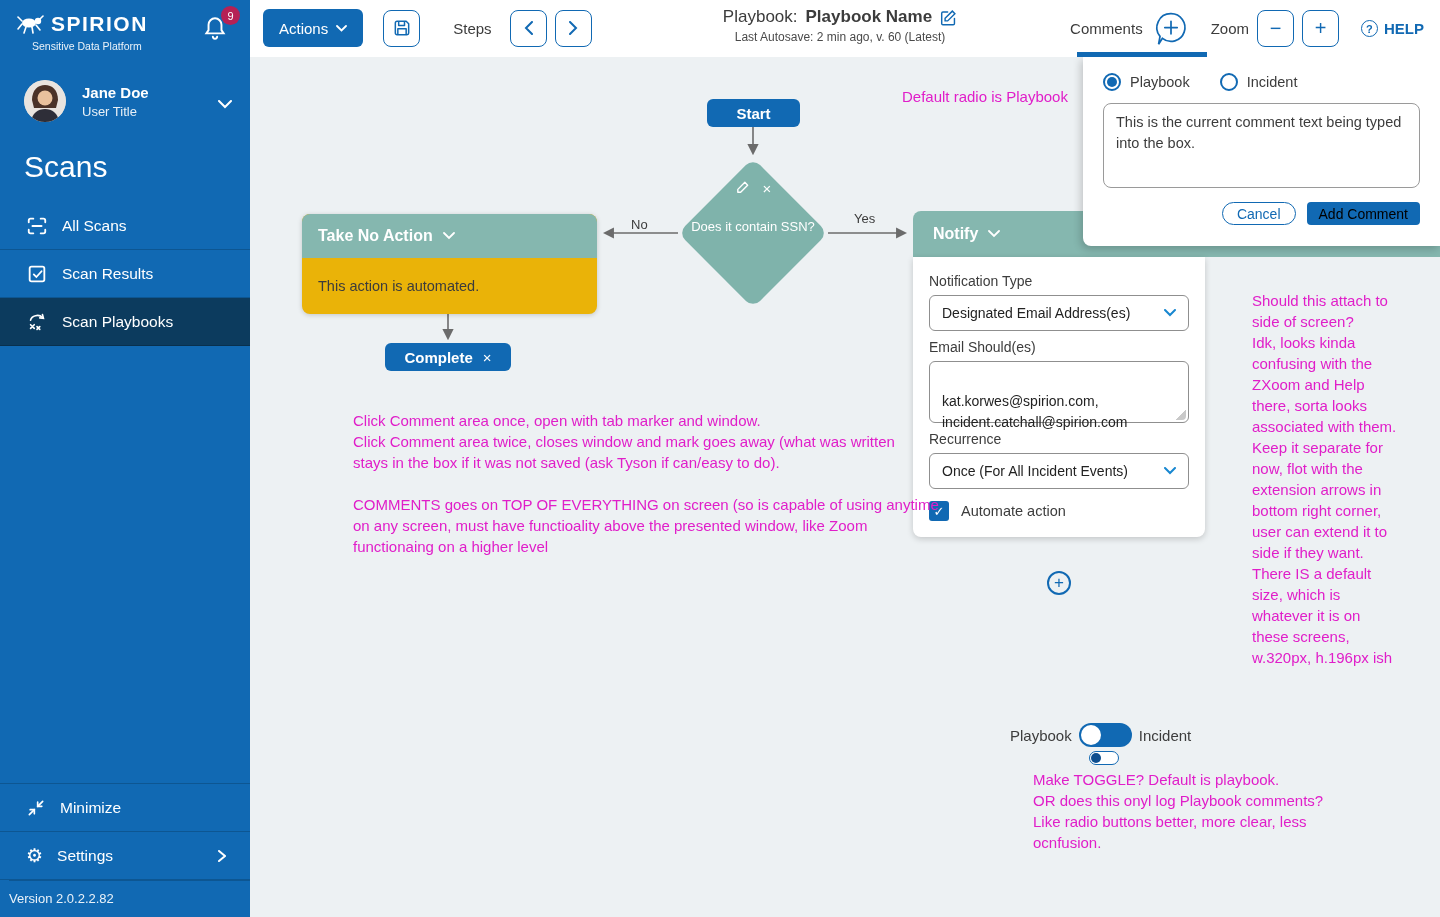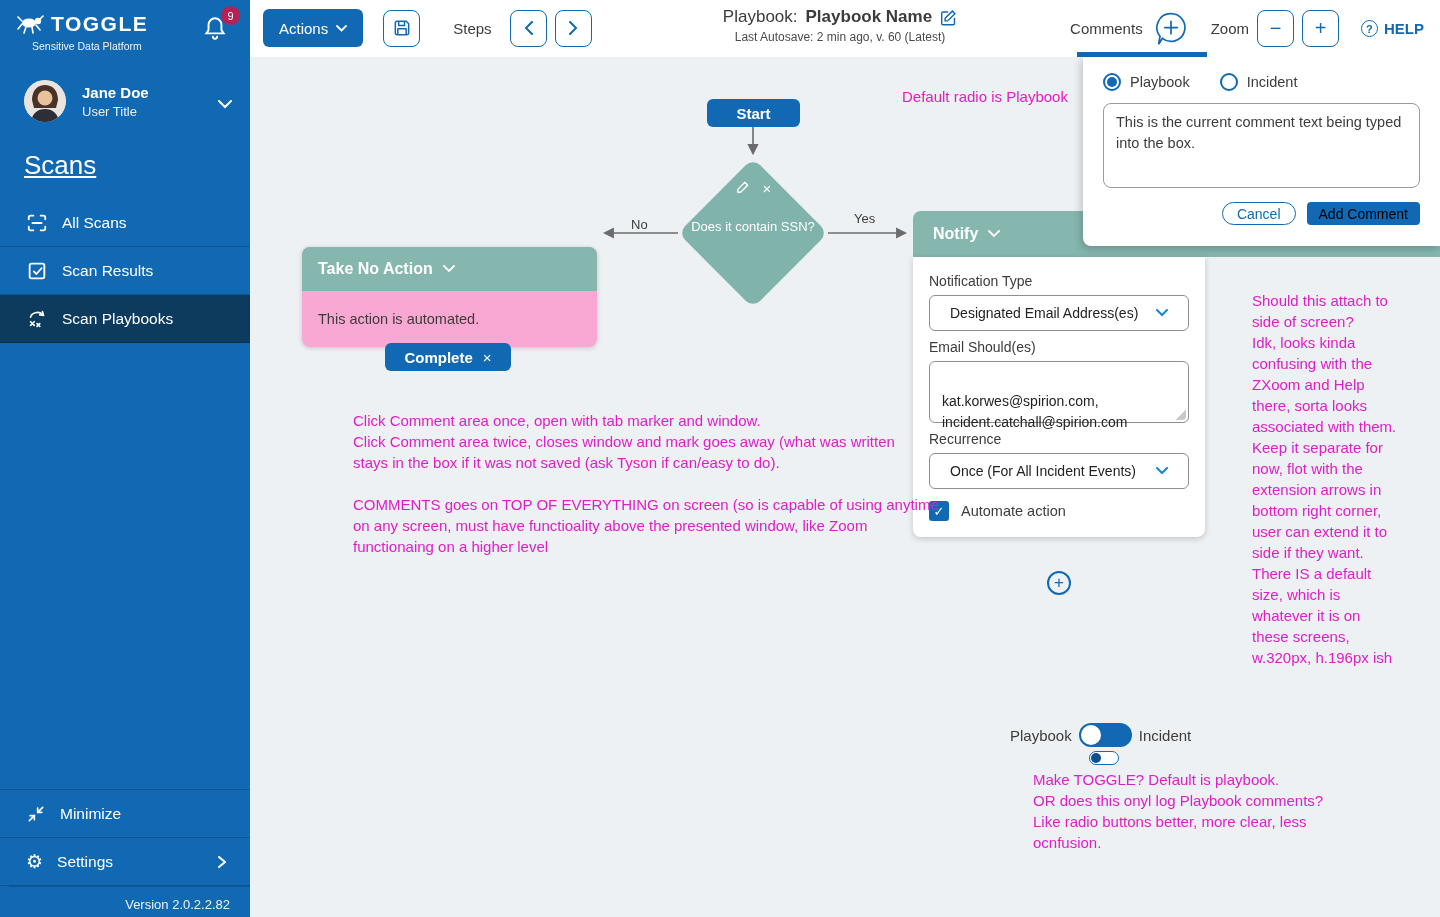--- a/index.html
+++ b/index.html
@@ -12,27 +12,27 @@
   .logo-row { display:flex; align-items:flex-end; gap:5px; }
   .logo-text { font-size:21px; font-weight:bold; letter-spacing:1.5px; }
   .logo-tag { font-size:10.5px; margin:4px 0 0 16px; color:#eaf2f9; }
   .bell-wrap { position:absolute; right:18px; top:14px; width:30px; height:30px; cursor:pointer; }
   .badge { position:absolute; right:-8px; top:-8px; min-width:19px; height:19px; border-radius:10px; background:#b52155; color:#fff; font-size:11px; display:flex; align-items:center; justify-content:center; padding:0 4px; }
   .user-row { display:flex; align-items:center; gap:16px; padding:18px 16px 14px 24px; position:relative; cursor:pointer; }
   .avatar { width:42px; height:42px; border-radius:50%; overflow:hidden; background:#cfd8dc; flex:0 0 auto; }
   .user-name { font-size:15px; font-weight:bold; }
   .user-title { font-size:13px; margin-top:3px; color:#e8f0f7; }
   .user-chevron { position:absolute; right:18px; top:38px; }
-  .section-title { font-size:26px; padding:14px 0 18px 24px; font-weight:400;text-decoration:underline; }
+  .section-title { font-size:30px; padding:14px 0 18px 24px; font-weight:400; }
   .back-row { display:flex; align-items:center; gap:8px; padding:10px 16px 12px 16px; font-size:13px; font-weight:bold; letter-spacing:.5px; cursor:pointer; border-bottom:1px solid rgba(0,0,0,.18); }
   .nav-item { display:flex; align-items:center; gap:14px; height:48px; padding:0 24px 0 26px; font-size:15.5px; cursor:pointer; border-bottom:1px solid rgba(0,0,0,.18); }
   .nav-item.active { background:#0c3b5e; }
   .sb-spacer { flex:1; }
   .nav-item .right-chev { margin-left:auto; }
-  .version { text-align:right; font-size:13px; padding:10px 20px 0 0; color:#eaf2f9; border-top:1px solid rgba(0,0,0,.18); height:31px;margin-left:9px; }
+  .version { text-align:left; font-size:13px; padding:10px 20px 0 0; color:#eaf2f9; border-top:1px solid rgba(0,0,0,.18); height:37px;margin-left:9px; }
 
   
   .toolbar { position:absolute; left:250px; top:0; right:0; height:57px; background:#fff; z-index:40; }
   .tb-left { position:absolute; left:13px; top:9px; display:flex; align-items:center; }
   .btn-primary { background:#1169b3; color:#fff; border:none; border-radius:6px; height:38px; padding:16px 16px; font-size:15px; display:flex; align-items:center; gap:8px; cursor:pointer; font-family:inherit; }
   .btn-icon { background:#fff; border:1.5px solid #1169b3; border-radius:8px; width:37px; height:37px; display:flex; align-items:center; justify-content:center; cursor:pointer; }
   .save-btn { margin-left:20px; }
   .steps-label { font-size:15px; color:#3c3c3c; margin:0 10px 0 33px; }
   .step-btn { margin-left:8px; }
   .tb-center { position:absolute; left:0; right:10px; top:7px; text-align:center; pointer-events:none; }
@@ -56,30 +56,30 @@
   .complete-node { left:135px; top:286px; width:126px; height:28px; }
   .close-x { font-size:15px; font-weight:normal; cursor:pointer; }
 
   .diamond-wrap { position:absolute; left:428px; top:101px; width:150px; height:150px; z-index:3; }
   .diamond { position:absolute; left:22px; top:22px; width:106px; height:106px; background:#7fb3ab; border-radius:10px; transform:rotate(45deg); }
   .diamond-icons { position:absolute; left:0; top:22px; width:150px; display:flex; justify-content:center; gap:13px; color:#fff; }
   .diamond-label { position:absolute; left:10px; top:60px; width:130px; text-align:center; color:#fff; font-size:13px; line-height:17px; }
 
   .edge-label { position:absolute; font-size:13px; color:#3c3c3c; z-index:2; }
 
-  .card { position:absolute; background:#f9a8d4; border-radius:8px; box-shadow:0 1px 5px rgba(0,0,0,.18); z-index:3;margin-top:33px; }
+  .card { position:absolute; background:#eab308; border-radius:8px; box-shadow:0 1px 5px rgba(0,0,0,.18); z-index:3; }
   .card-header { background:#85b7af; color:#fff; font-weight:bold; font-size:16px; display:flex; align-items:center; gap:10px; border-radius:8px 8px 0 0; cursor:pointer; }
   .tna-card { left:52px; top:157px; width:295px; }
   .tna-card .card-header { height:44px; padding:0 16px; }
   .tna-body { padding:0 16px; height:56px; display:flex; align-items:center; font-size:14.5px; color:#3c3c3c; border-radius:0 0 8px 8px; }
 
   .notify-header { position:absolute; left:663px; top:154px; width:527px; height:46px; background:#85b7af; color:#fff; font-weight:bold; font-size:16px; display:flex; align-items:center; gap:10px; padding:0 20px; border-radius:8px 0 0 0; z-index:2; cursor:pointer; }
   .notify-body { position:absolute; left:663px; top:200px; width:292px; background:#fff; border-radius:0 0 8px 8px; box-shadow:0 2px 6px rgba(0,0,0,.18); padding:10px 16px 16px 16px; z-index:3; }
   .fld-label { font-size:14px; color:#3c3c3c; margin:6px 0 6px 0; }
-  .select { height:36px; border:1px solid #8f8f8f; border-radius:6px; background:#fff; display:flex; align-items:center; justify-content:space-between; padding:0 20px; font-size:14px; color:#222; cursor:pointer; margin-bottom:8px; }
+  .select { height:36px; border:1px solid #8f8f8f; border-radius:6px; background:#fff; display:flex; align-items:center; justify-content:space-between; padding:0 12px; font-size:14px; color:#222; cursor:pointer; margin-bottom:8px; }
   .mini-textarea { position:relative; border:1px solid #8f8f8f; border-radius:6px; height:62px; padding:8px 12px; font-size:14px; color:#222; line-height:21px; white-space:pre-line; margin-bottom:8px; }
   .resize-corner { position:absolute; right:2px; bottom:2px; width:10px; height:10px; background:linear-gradient(135deg, transparent 50%, #c9c9c9 50%); border-bottom-right-radius:4px; }
   .check-row { display:flex; align-items:center; gap:12px; margin-top:12px; cursor:pointer; }
   .checkbox { width:20px; height:20px; background:#1169b3; border-radius:3px; color:#fff; font-size:13px; display:flex; align-items:center; justify-content:center; }
   .check-lbl { font-size:14.5px; color:#3c3c3c; }
 
   .plus-node { position:absolute; left:797px; top:514px; width:24px; height:24px; border:2px solid #1169b3; border-radius:50%; color:#1169b3; font-size:17px; display:flex; align-items:center; justify-content:center; cursor:pointer; z-index:3; background:transparent; }
 
   
   .comments-panel { position:absolute; left:833px; top:0; right:0; height:189px; background:#fff; z-index:50; box-shadow:-2px 3px 8px rgba(0,0,0,.2); border-bottom-left-radius:8px; }
@@ -122,21 +122,21 @@
             <ellipse cx="13" cy="11" rx="7" ry="4.5" fill="#fff" stroke="none"></ellipse>
             <circle cx="22" cy="9" r="3.2" fill="#fff" stroke="none"></circle>
             <path d="M24 7l3-3"></path>
               <path d="M6 12l-4 5"></path>
               <path d="M10 15l-2 6"></path>
               <path d="M16 15l1 6"></path>
               <path d="M20 13l4 5"></path>
             <path d="M6 9L2 5"></path>
           </svg>
         </span>
-        <span class="logo-text">TOGGLE</span>
+        <span class="logo-text">SPIRION</span>
       </div>
       <div class="logo-tag">Sensitive Data Platform</div>
       <div class="bell-wrap">
         <span>
           <svg width="26" height="28" viewBox="0 0 24 26" fill="none" stroke="#fff" stroke-width="1.8" stroke-linecap="round">
             <path d="M12 4a6 6 0 0 0-6 6v5l-2 3h16l-2-3v-5a6 6 0 0 0-6-6z"></path>
             <path d="M10 21a2 2 0 0 0 4 0"></path>
           </svg>
         </span>
         <span class="badge">9</span>

